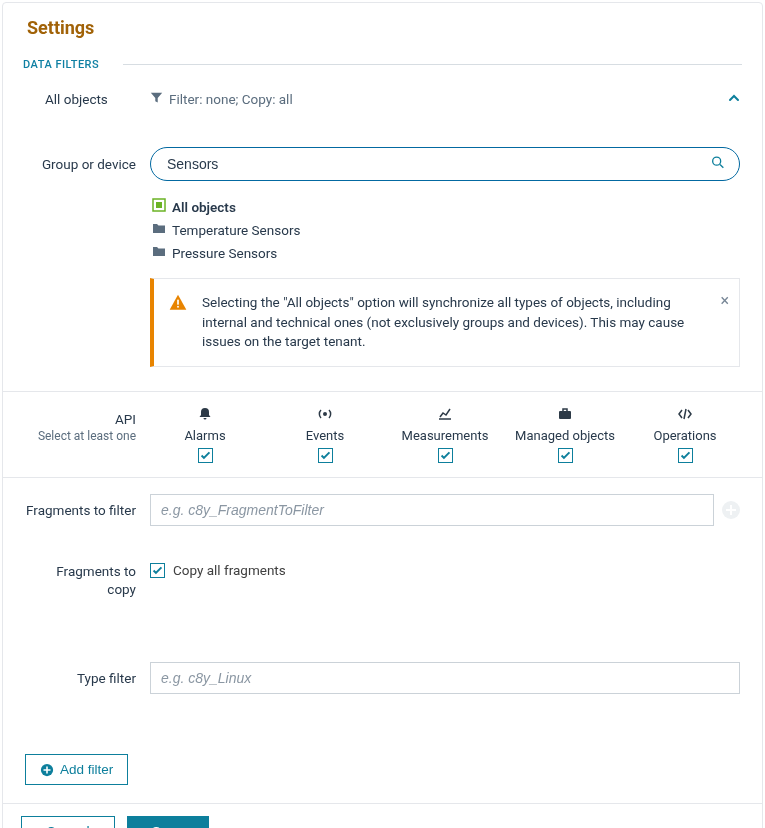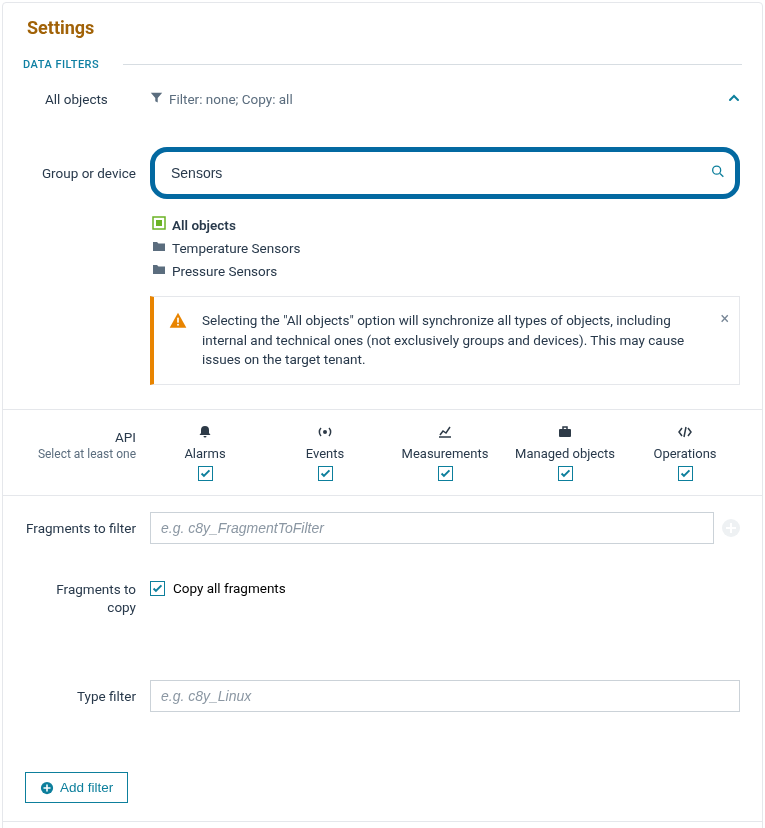--- a/index.html
+++ b/index.html
@@ -91,22 +91,22 @@
   cursor: pointer;
   font-size: 13px;
 }
 .funnel-icon svg { width: 13px; height: 13px; fill: #5b6d7e; }
 
 .search-wrap {
   position: relative;
 }
 .search-input {
   width: 100%;
-  height: 52px;
-  border: 5px solid #0369a1;
+  height: 34px;
+  border: 1px solid #0369a1;
   border-radius: 17px;
   padding: 0 38px 0 16px;
   font-size: 14px;
   color: #28394b;
   outline: none;
 }
 .search-icon {
   position: absolute;
   right: 14px;
   top: 50%;
@@ -216,21 +216,21 @@
   display: flex; align-items: center; justify-content: center;
   font-size: 14px;
   cursor: pointer;
 }
 
 .inline-checkbox {
   display: flex;
   align-items: center;
   gap: 8px;
   font-size: 13.5px;
-  color: #000000;
+  color: #404040;
 }
 .inline-checkbox .cbx {
   width: 15px; height: 15px;
   border: 1px solid #0d7f9c;
   display: flex; align-items: center; justify-content: center;
 }
 .inline-checkbox .cbx svg { width: 11px; height: 11px; stroke: #0d7f9c; fill: none; stroke-width: 2.5; }
 
 .add-filter-btn {
   margin: 24px 0 18px 22px;

